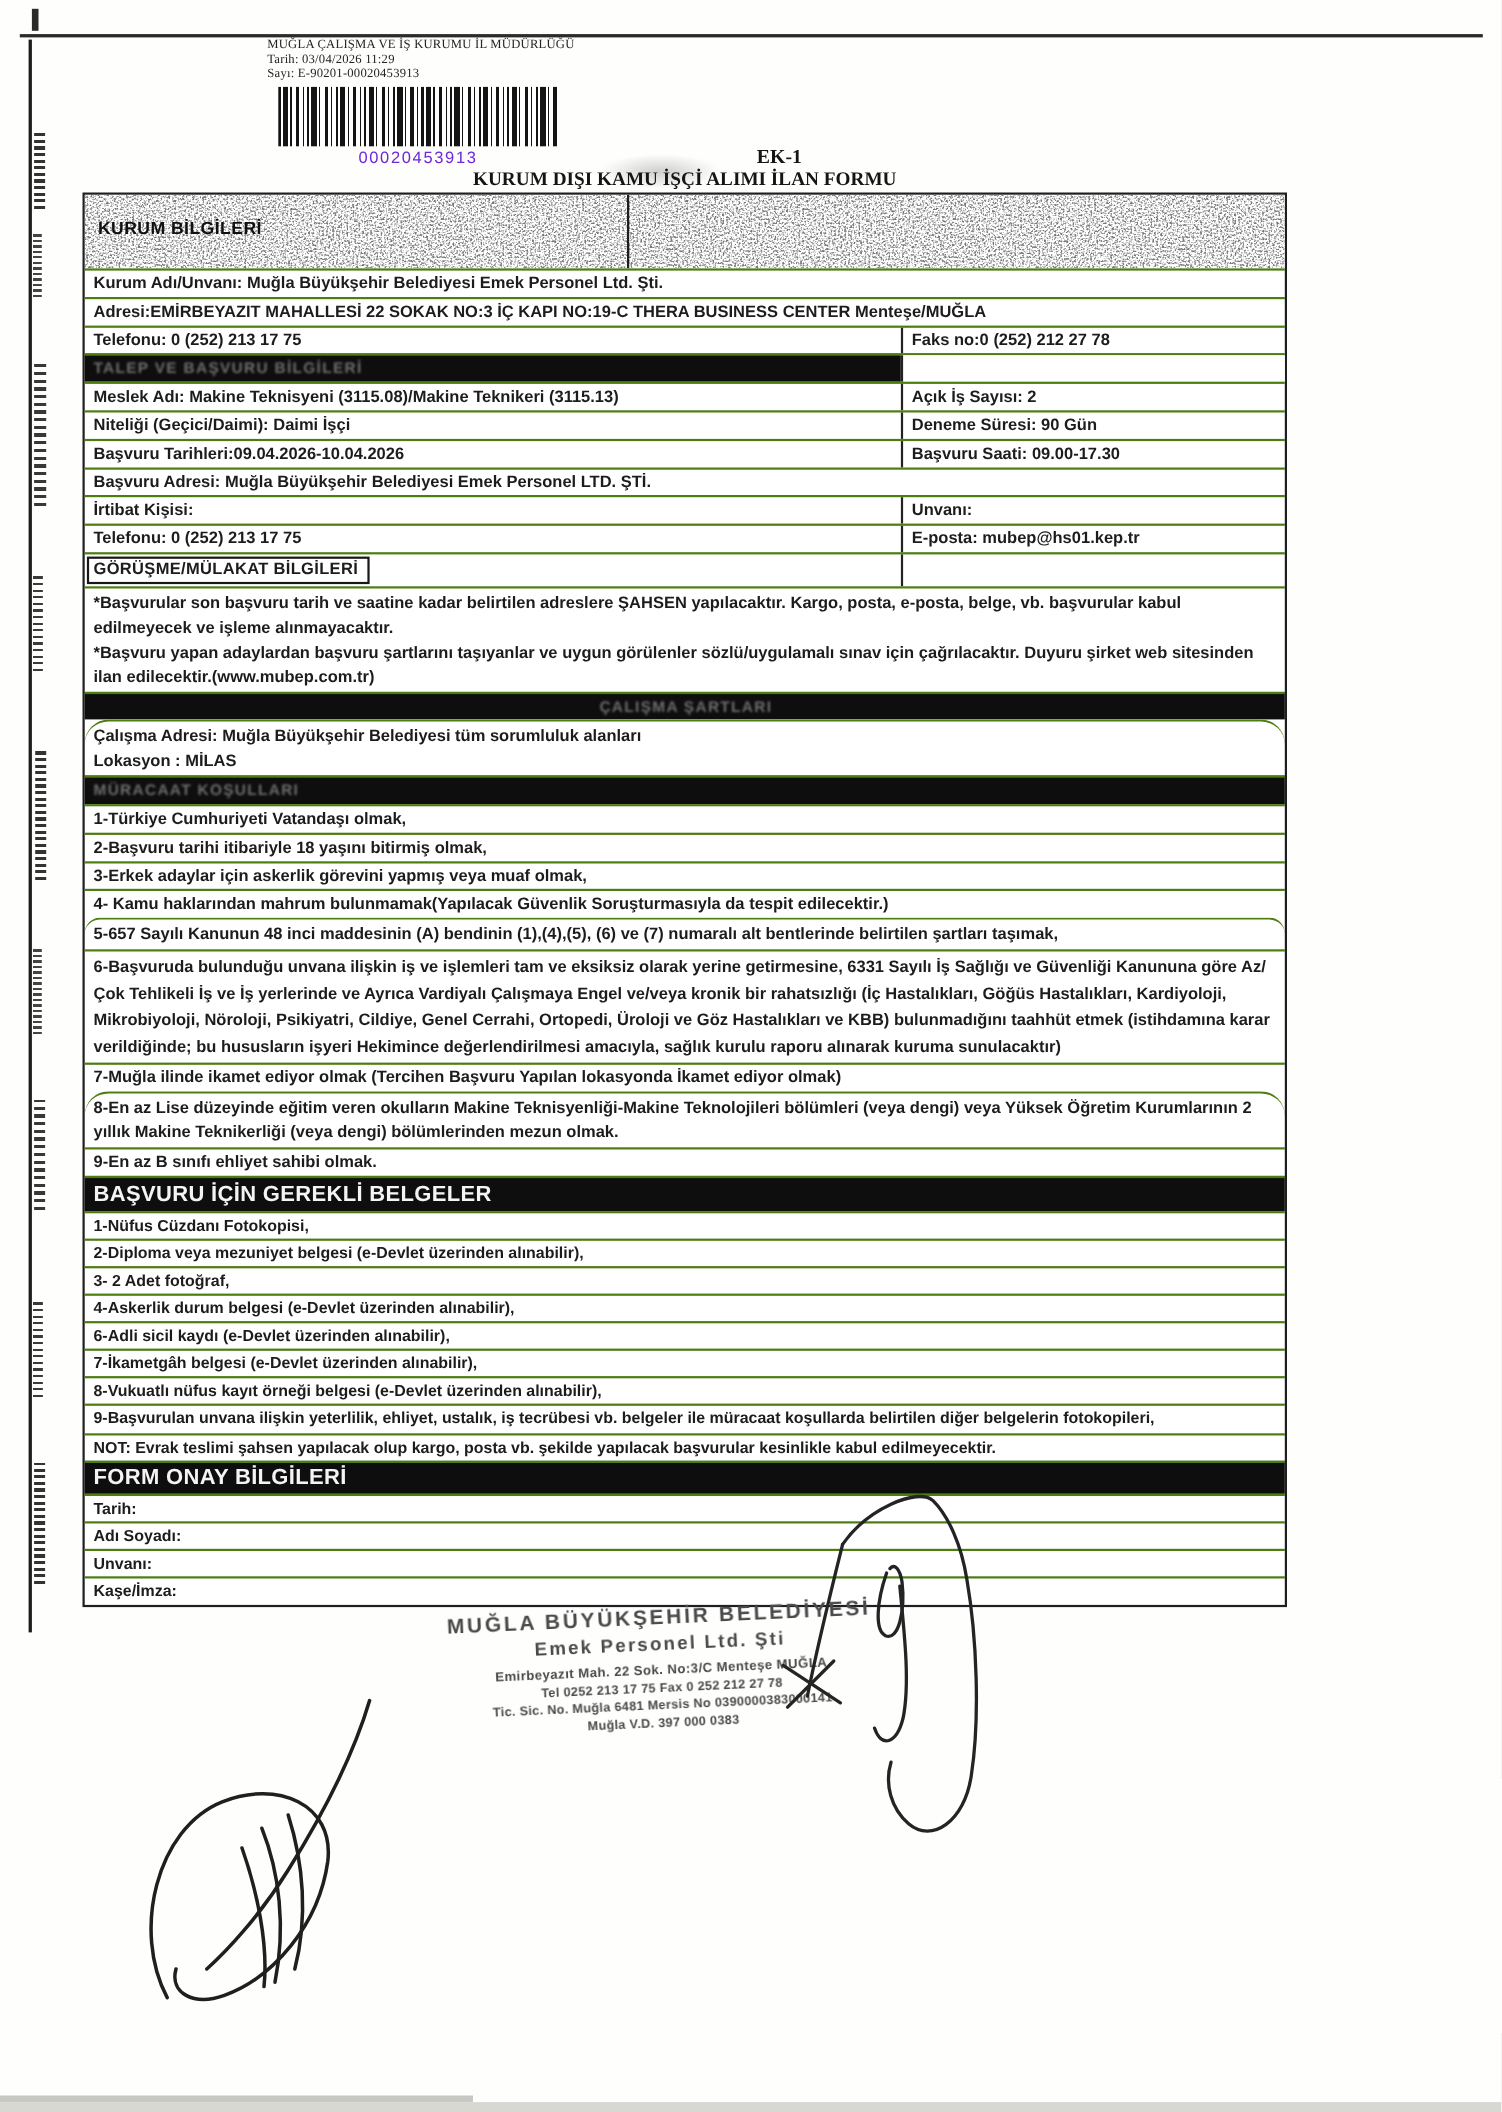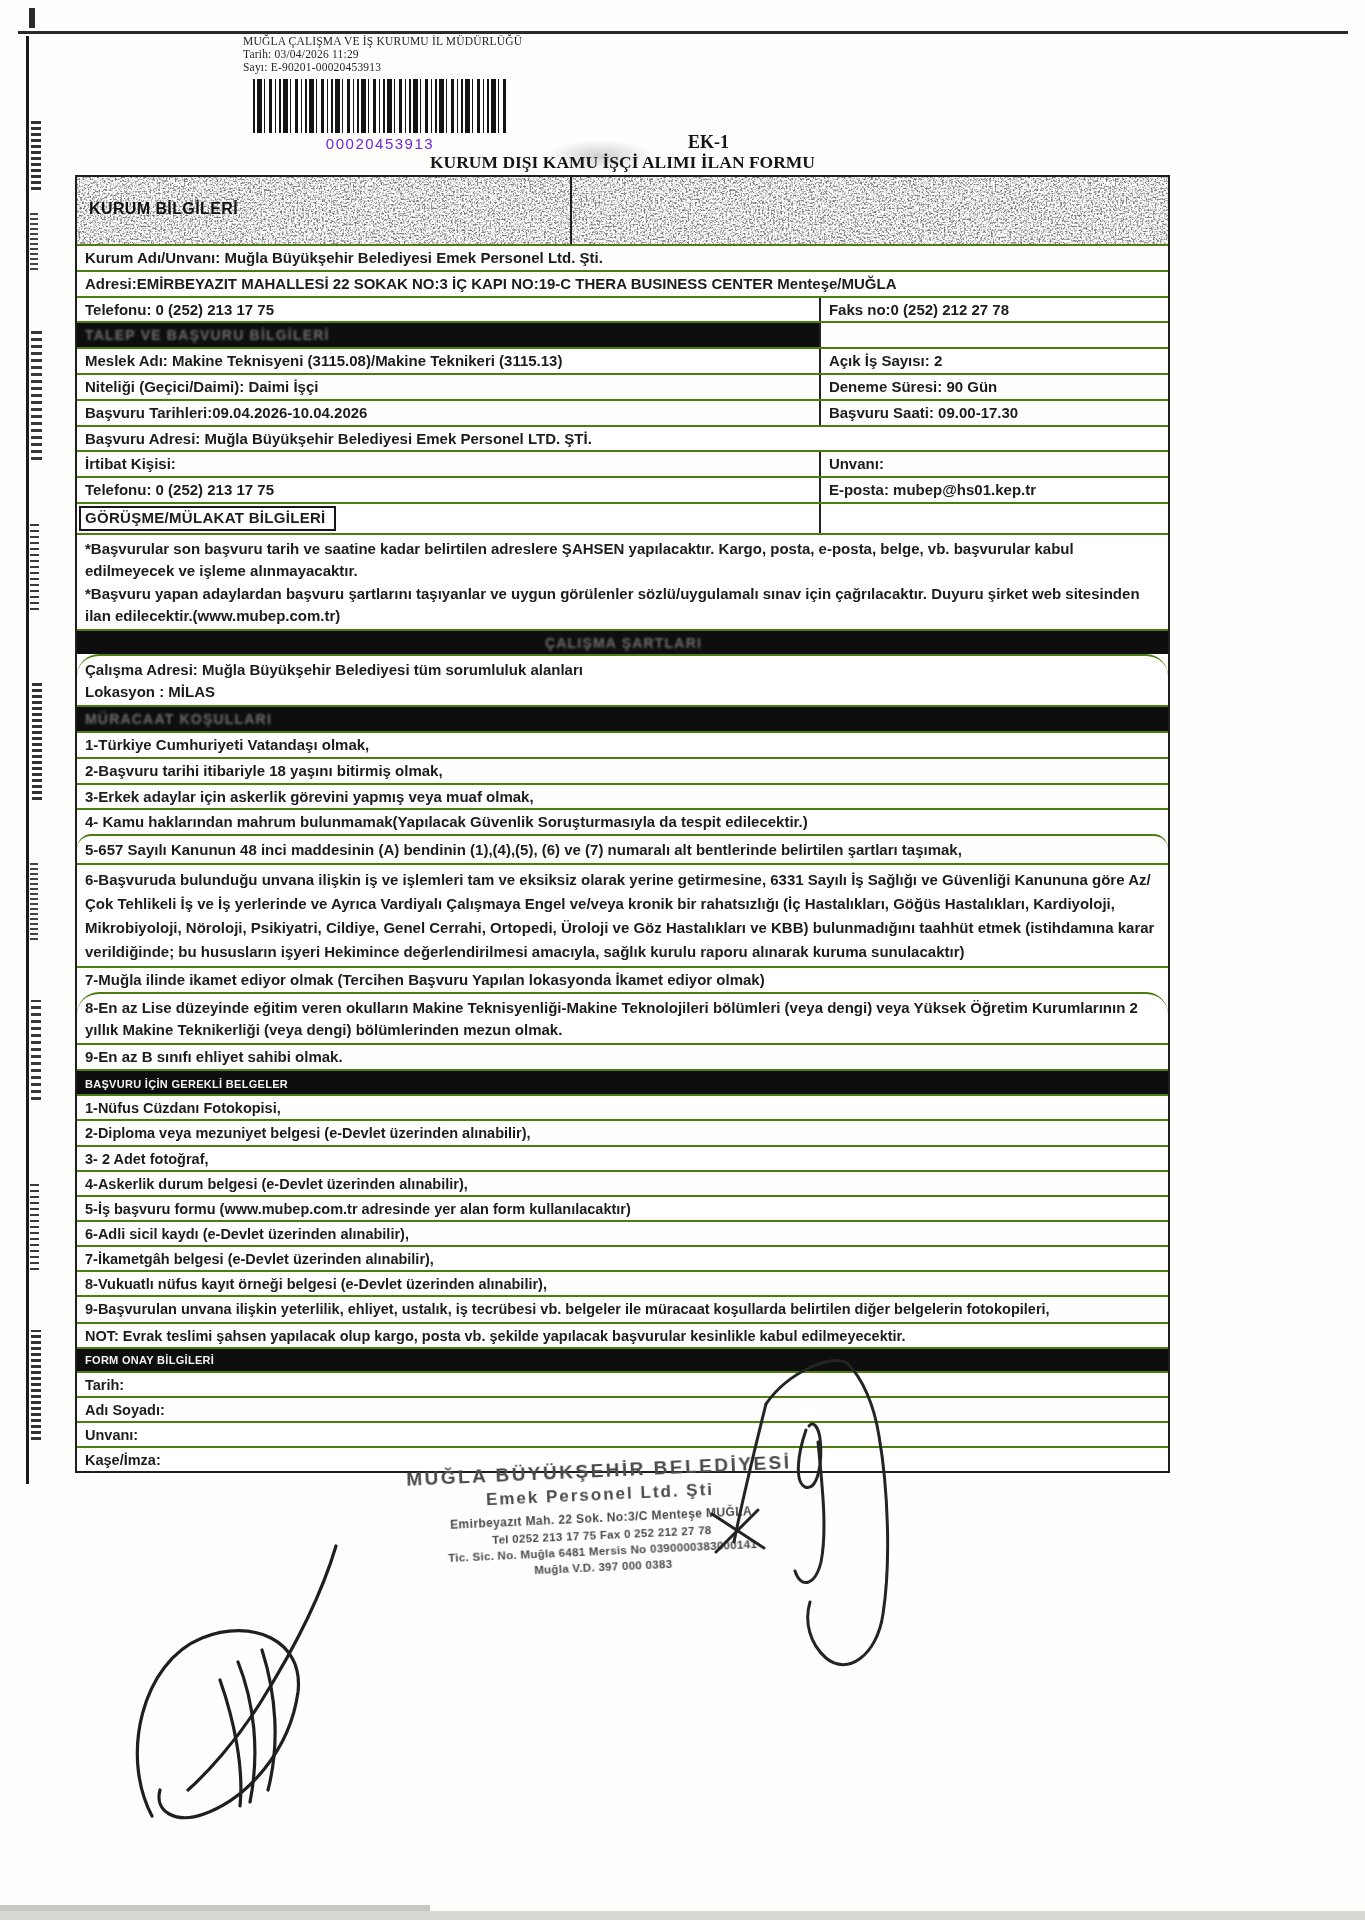--- a/index.html
+++ b/index.html
@@ -55,21 +55,21 @@
 
   .kurum-header { height:67px; padding:0; overflow:hidden; }
   .kurum-header .noise { position:absolute; inset:0; }
   .kurum-header .khdivider { position:absolute; left:45.2%; top:0; width:2px; height:100%; background:#1d1d1d; }
   .kurum-header .khtext { position:absolute; left:12px; top:22px; font-size:16px; letter-spacing:.4px;
     filter:blur(.3px); color:#101010; }
 
   .bar { background:#0e0e0e; min-height:24px; }
   .bar-degraded { color:#6e6e6e; filter:blur(1.2px); font-size:14px; letter-spacing:1.2px; }
   .bar-center { text-align:center; }
-  .bar-white { color:#f4f4f4; filter:blur(.25px); font-size:11px; letter-spacing:.3px; }
+  .bar-white { color:#f4f4f4; filter:blur(.25px); font-size:20px; letter-spacing:.3px; }
   .bar-row-split { display:flex; padding:0; }
   .bar-row-split .barL { flex:0 0 68%; background:#0e0e0e; min-height:24px; padding:3px 6px 2px 8px; }
   .bar-row-split .barR { flex:1; border-left:2px solid #222; background:#fff; }
 
   .gorusme-box { display:inline-block; border:2px solid #161616; padding:1px 8px 1px 4px; margin:1px 0 1px 2px;
     letter-spacing:.3px; }
   .para { font-size:15px; line-height:22px; font-weight:bold; }
   .para p + p { margin-top:1px; }
   .small-row { font-size:14.5px; }
   .m6 { line-height:24px; }
@@ -212,21 +212,20 @@
     <div class="tr">9-En az B sınıfı ehliyet sahibi olmak.</div>
 
     <div class="tr bar">
       <span class="bar-white">BAŞVURU İÇİN GEREKLİ BELGELER</span>
     </div>
 
     <div class="tr small-row">1-Nüfus Cüzdanı Fotokopisi,</div>
     <div class="tr small-row">2-Diploma veya mezuniyet belgesi (e-Devlet üzerinden alınabilir),</div>
     <div class="tr small-row">3- 2 Adet fotoğraf,</div>
     <div class="tr small-row">4-Askerlik durum belgesi (e-Devlet üzerinden alınabilir),</div>
-    <div class="tr small-row">5-İş başvuru formu (www.mubep.com.tr adresinde yer alan form kullanılacaktır)</div>
     <div class="tr small-row">6-Adli sicil kaydı (e-Devlet üzerinden alınabilir),</div>
     <div class="tr small-row">7-İkametgâh belgesi (e-Devlet üzerinden alınabilir),</div>
     <div class="tr small-row">8-Vukuatlı nüfus kayıt örneği belgesi (e-Devlet üzerinden alınabilir),</div>
     <div class="tr b9row">9-Başvurulan unvana ilişkin yeterlilik, ehliyet, ustalık, iş tecrübesi vb. belgeler ile müracaat koşullarda belirtilen diğer belgelerin fotokopileri,</div>
     <div class="tr small-row">NOT: Evrak teslimi şahsen yapılacak olup kargo, posta vb. şekilde yapılacak başvurular kesinlikle kabul edilmeyecektir.</div>
 
     <div class="tr bar" style="min-height:20px;padding-top:1px;">
       <span class="bar-white">FORM ONAY BİLGİLERİ</span>
     </div>
 

